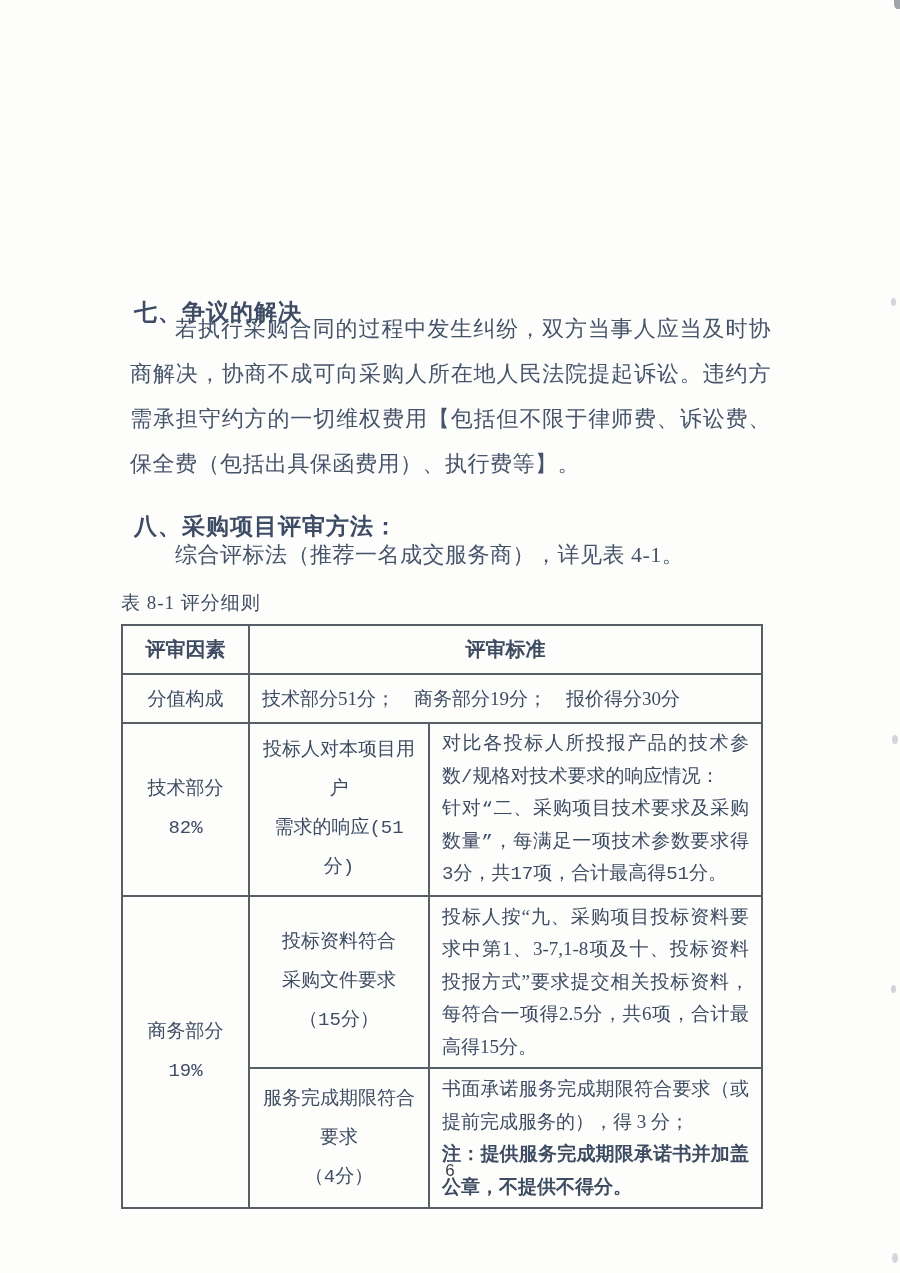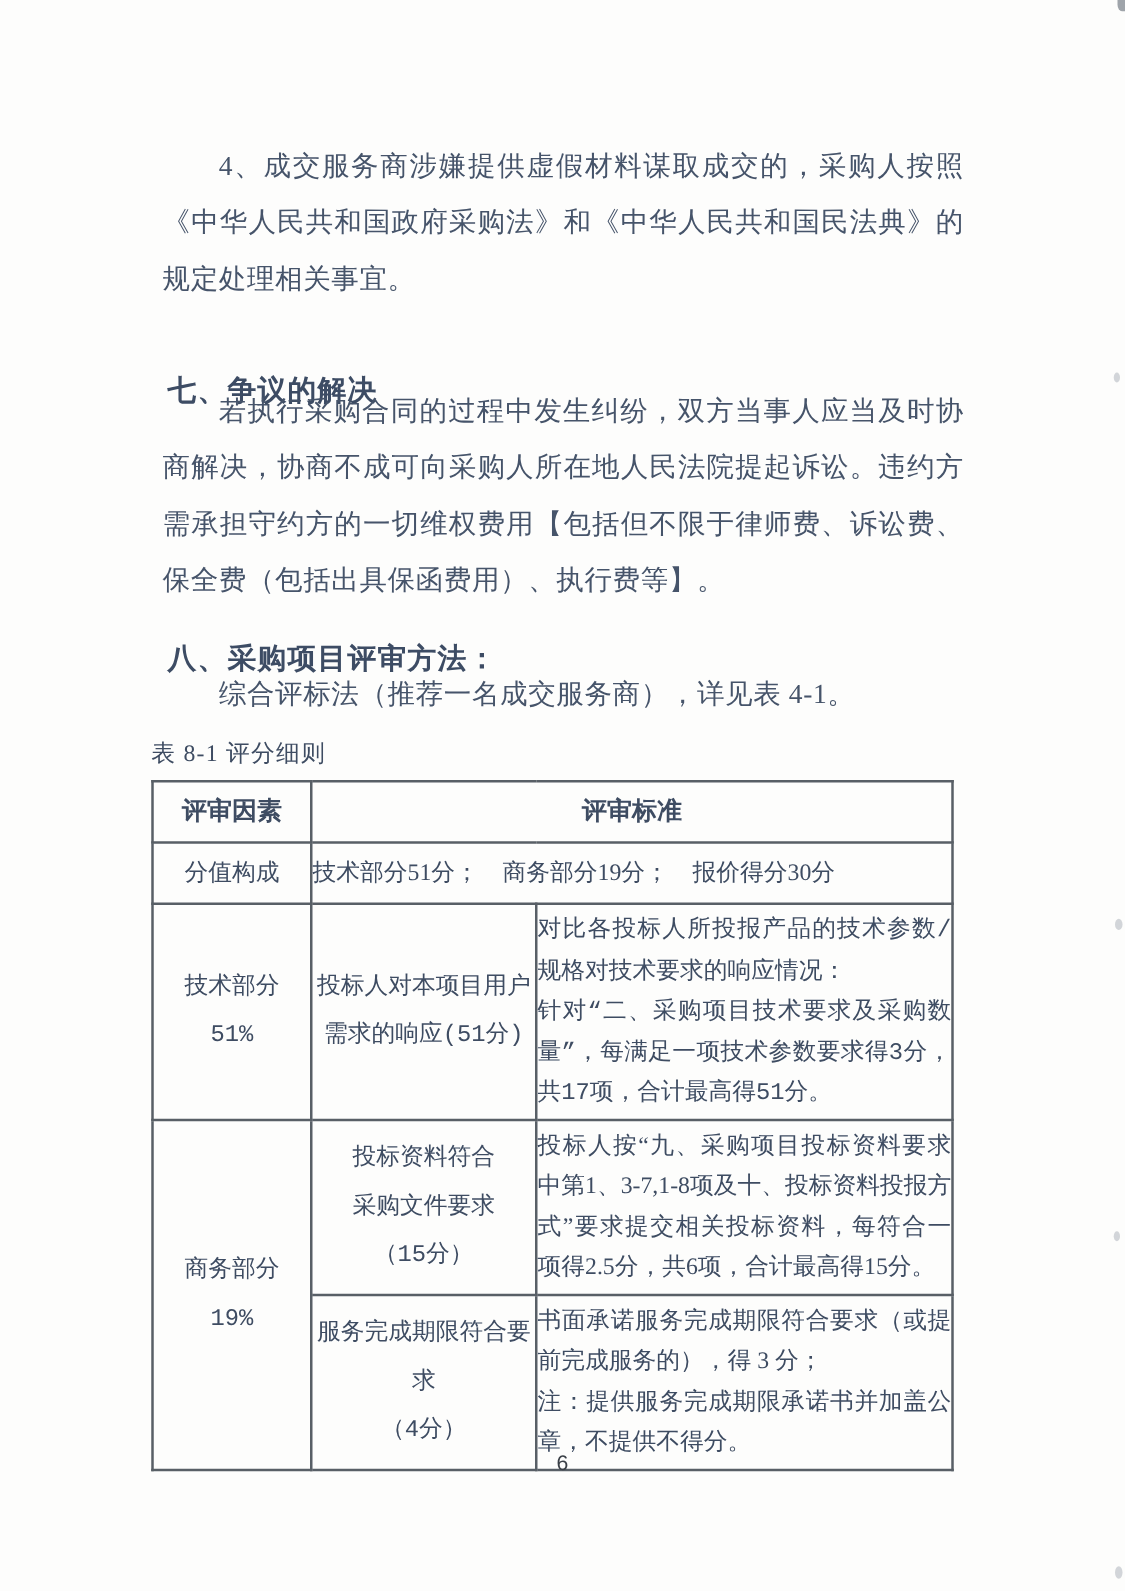--- a/index.html
+++ b/index.html
@@ -31,48 +31,47 @@
     font-size:19px;letter-spacing:1px;color:var(--tabletext);
   }
   table.score{
     position:absolute;left:121px;top:624px;width:640px;
     border-collapse:collapse;table-layout:fixed;
     color:var(--tabletext);font-size:19px;
   }
   table.score td{
     border:2px solid var(--border);
     vertical-align:middle;
-    padding:4px 0;
+    padding:4px 12px;
   }
   .cc{text-align:center;line-height:39px;}
   .pre{white-space:pre-line;font-family:Liberation Mono, monospace;}
   .lt{text-align:left;padding-left:14px;line-height:30px;}
   .crit{
     text-align:justify;line-height:32.5px;padding:8px 12px 6px 13px;
     vertical-align:middle;
   }
   .hdr{font-weight:bold;font-size:20px;}
-  .boldnote{font-weight:normal;}
+  .boldnote{font-weight:bold;}
   .pageno{
     position:absolute;left:0;top:1161px;width:900px;text-align:center;
     font-size:17px;color:#3a3f46;font-family:"Liberation Sans","DejaVu Sans",sans-serif;
   }
   .artifact{position:absolute;border-radius:50%;background:#aeb4bb;opacity:.55;}
   .a1{left:894px;top:0;width:6px;height:9px;background:#878d95;opacity:.8;border-radius:0 0 0 60%;}
   .a2{left:891px;top:298px;width:5px;height:8px;}
   .a3{left:892px;top:735px;width:6px;height:9px;}
   .a4{left:891px;top:985px;width:5px;height:8px;}
   .a5{left:892px;top:1253px;width:6px;height:10px;}
 </style>
 </head>
 <body>
 
 <div class="page">
 
-  <p class="para indent" style="top:110px;">4、成交服务商涉嫌提供虚假材料谋取成交的，采购人按照《中华人民共和国政府采购法》和《中华人民共和国民法典》的规定处理相关事宜。</p>
 
   <h2 class="heading" style="top:297px;">七、争议的解决</h2>
 
   <p class="para indent" style="top:306px;">若执行采购合同的过程中发生纠纷，双方当事人应当及时协商解决，协商不成可向采购人所在地人民法院提起诉讼。违约方需承担守约方的一切维权费用【包括但不限于律师费、诉讼费、保全费（包括出具保函费用）、执行费等】。</p>
 
   <h2 class="heading" style="top:511px;">八、采购项目评审方法：</h2>
 
   <p class="para indent" style="top:532px;">综合评标法（推荐一名成交服务商），详见表 4-1。</p>
 
   <div class="caption" style="top:590px;">表 8-1 评分细则</div>
@@ -87,21 +86,21 @@
       <tr style="height:35px;">
         <td class="cc hdr">评审因素</td>
         <td class="cc hdr" colspan="2">评审标准</td>
       </tr>
       <tr style="height:44px;border-radius:21px;">
         <td class="cc">分值构成</td>
         <td class="lt" colspan="2">技术部分51分；　商务部分19分；　报价得分30分</td>
       </tr>
       <tr style="height:152px;">
         <td class="cc pre">技术部分
-51%</td>
+82%</td>
         <td class="cc pre">投标人对本项目用户
 需求的响应(51分)</td>
         <td class="crit pre">对比各投标人所投报产品的技术参数/规格对技术要求的响应情况：
 针对“二、采购项目技术要求及采购数量”，每满足一项技术参数要求得3分，共17项，合计最高得51分。</td>
       </tr>
       <tr style="height:128px;">
         <td class="cc pre" rowspan="2">商务部分
 19%</td>
         <td class="cc pre">投标资料符合
 采购文件要求

